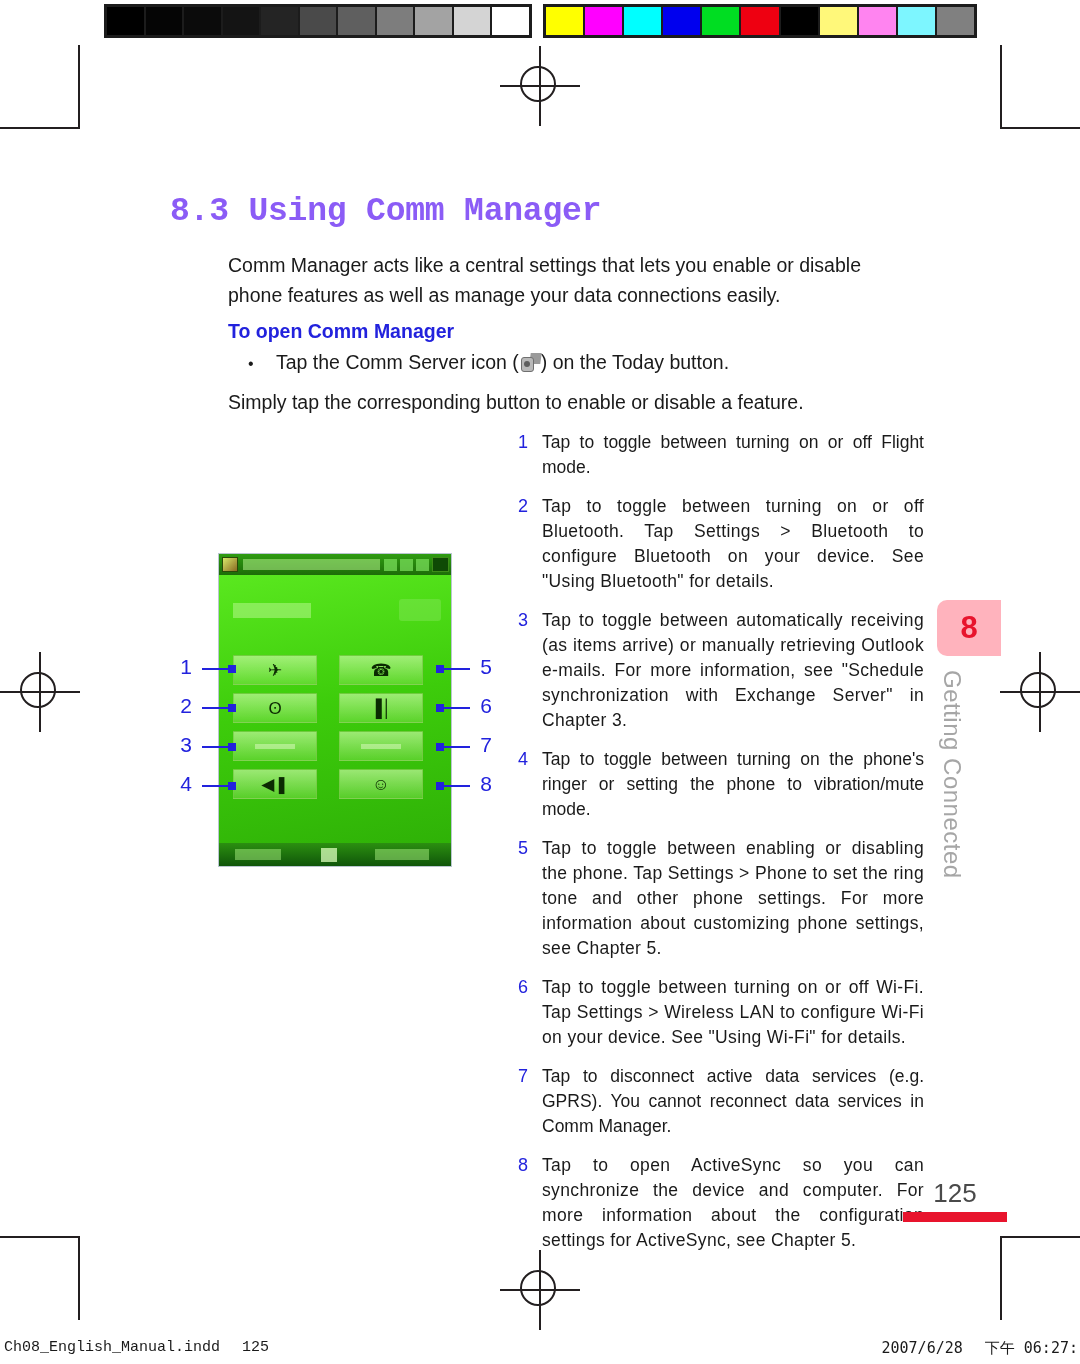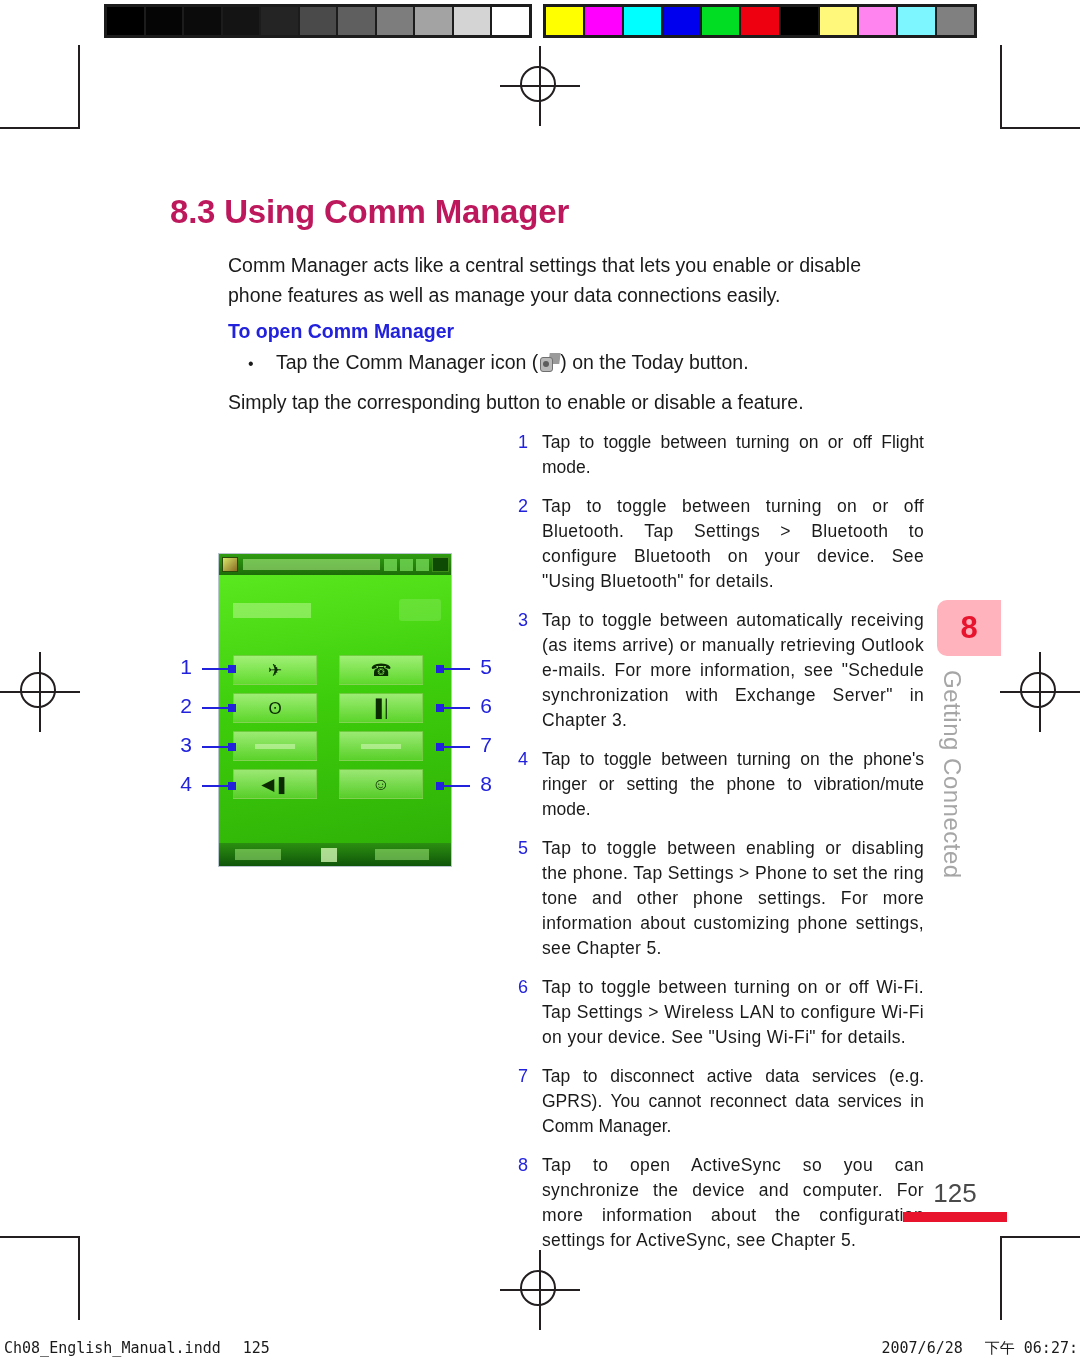--- a/index.html
+++ b/index.html
@@ -340,21 +340,21 @@
 
   
   #footer-left, #footer-right {
     position: absolute;
     top: 1339px;
     font-family: "DejaVu Sans Mono", monospace;
     font-size: 15px;
     color: #1a1a1a;
     white-space: nowrap;
   }
-  #footer-left  { left: 4px; }
+  #footer-left  { left: 4px; font-family: Liberation Mono, monospace; }
   #footer-right { right: 2px; }
   #footer-left .fl-page { margin-left: 22px; }
   #footer-right .fr-time { margin-left: 22px; }
 </style>
 </head>
 <body>
 
 <div id="calib-gray">
     <div class="patch" style="background: rgb(0, 0, 0);"></div>
     <div class="patch" style="background: rgb(5, 5, 5);"></div>
@@ -413,29 +413,29 @@
   <div class="rv"></div>
     <div class="rh"></div>
     <div class="rc"></div>
 </div>
 <div class="regmark" style="left:500px; top:1250px;">
   <div class="rv"></div>
     <div class="rh"></div>
     <div class="rc"></div>
 </div>
 
-<div id="page-title" style="color: #be185d;">8.3 Using Comm Manager</div>
+<div id="page-title" style="color: #8b5cf6; font-family: Liberation Mono, monospace;">8.3 Using Comm Manager</div>
 
 <div id="intro-para">Comm Manager acts like a central settings that lets you enable or disable phone features as well as manage your data connections easily.</div>
 
 <div id="subhead" style="color: rgb(34, 34, 221);">To open Comm Manager</div>
 
 <div id="bullet-row">
   <span class="bul">•</span>
-  <span class="btxt"><span>Tap the Comm Manager icon (</span><span class="inline-icon"><span class="ii-back"></span><span class="ii-front"></span><span class="ii-dot"></span></span><span>) on the Today button.</span></span>
+  <span class="btxt"><span>Tap the Comm Server icon (</span><span class="inline-icon"><span class="ii-back"></span><span class="ii-front"></span><span class="ii-dot"></span></span><span>) on the Today button.</span></span>
 </div>
 
 <div id="simply-para">Simply tap the corresponding button to enable or disable a feature.</div>
 
 <div id="device-figure">
   <div id="dev-titlebar">
     <span class="tb-icon"></span>
     <span class="tb-title"></span>
     <span class="tb-sysicon"></span>
     <span class="tb-sysicon"></span>

